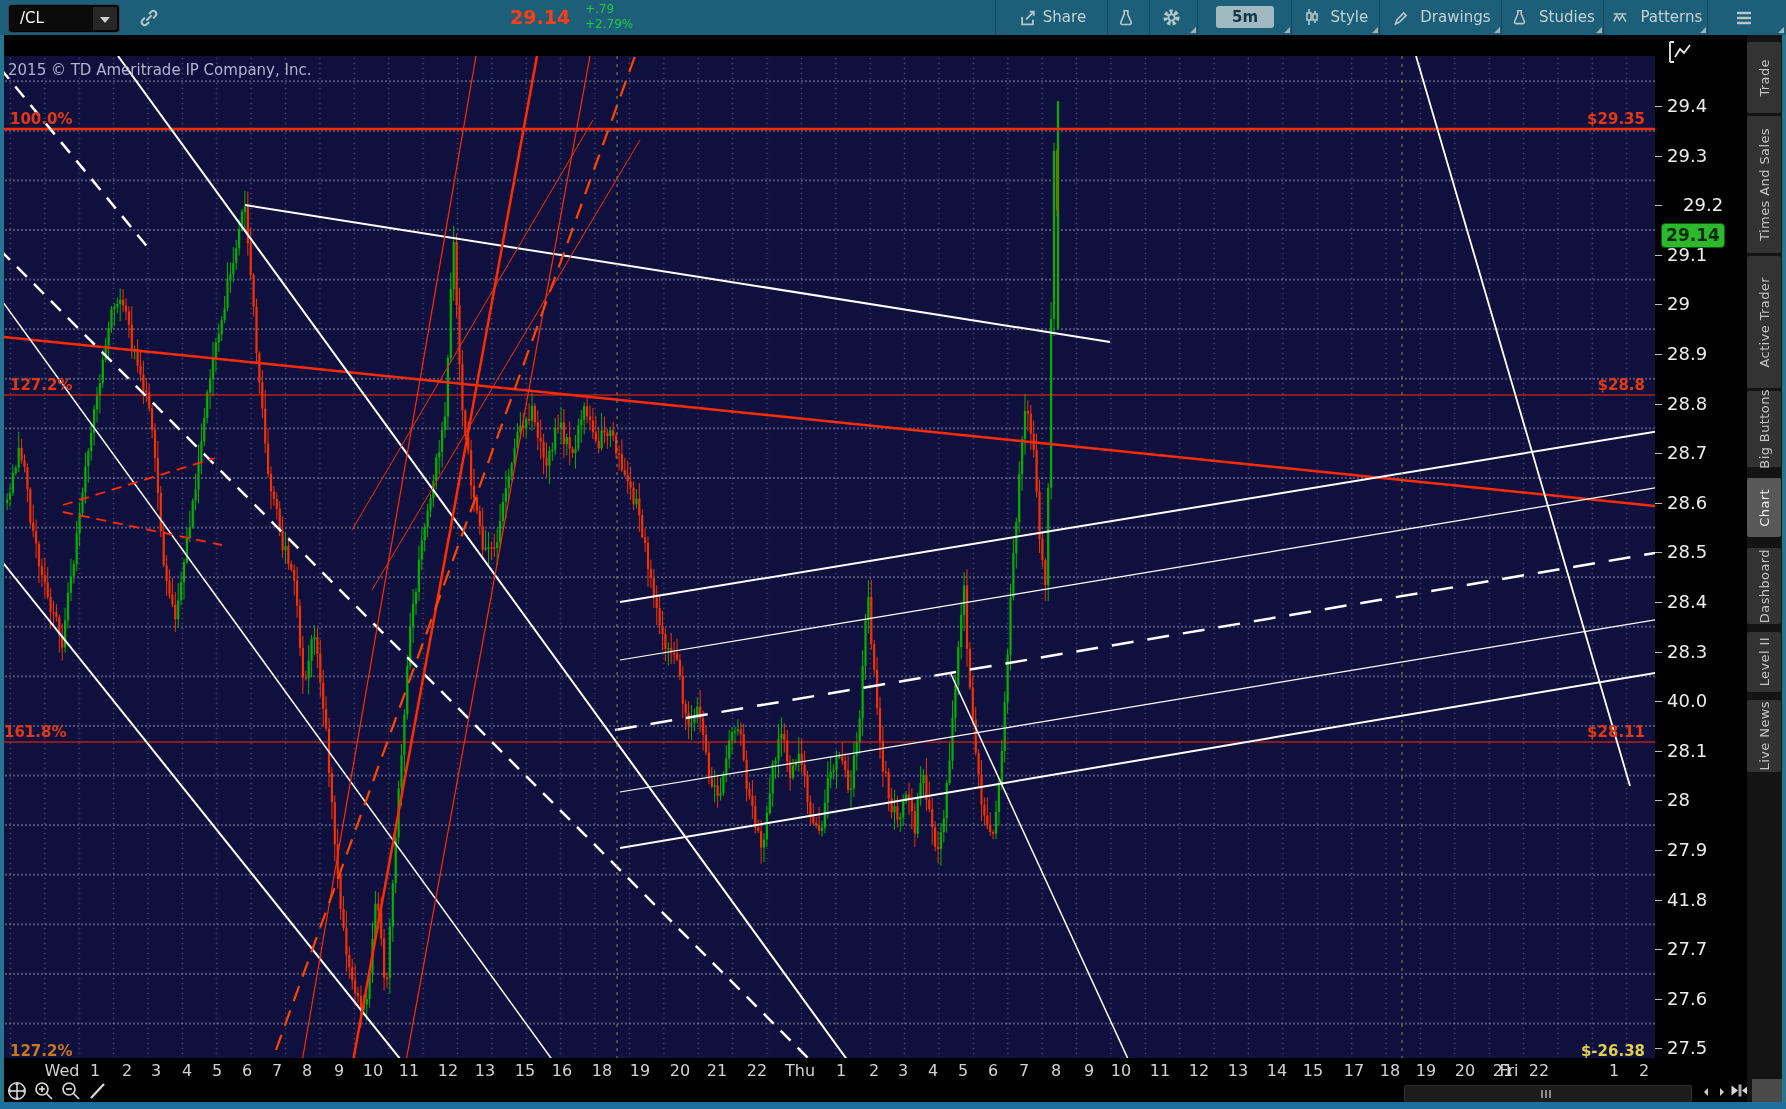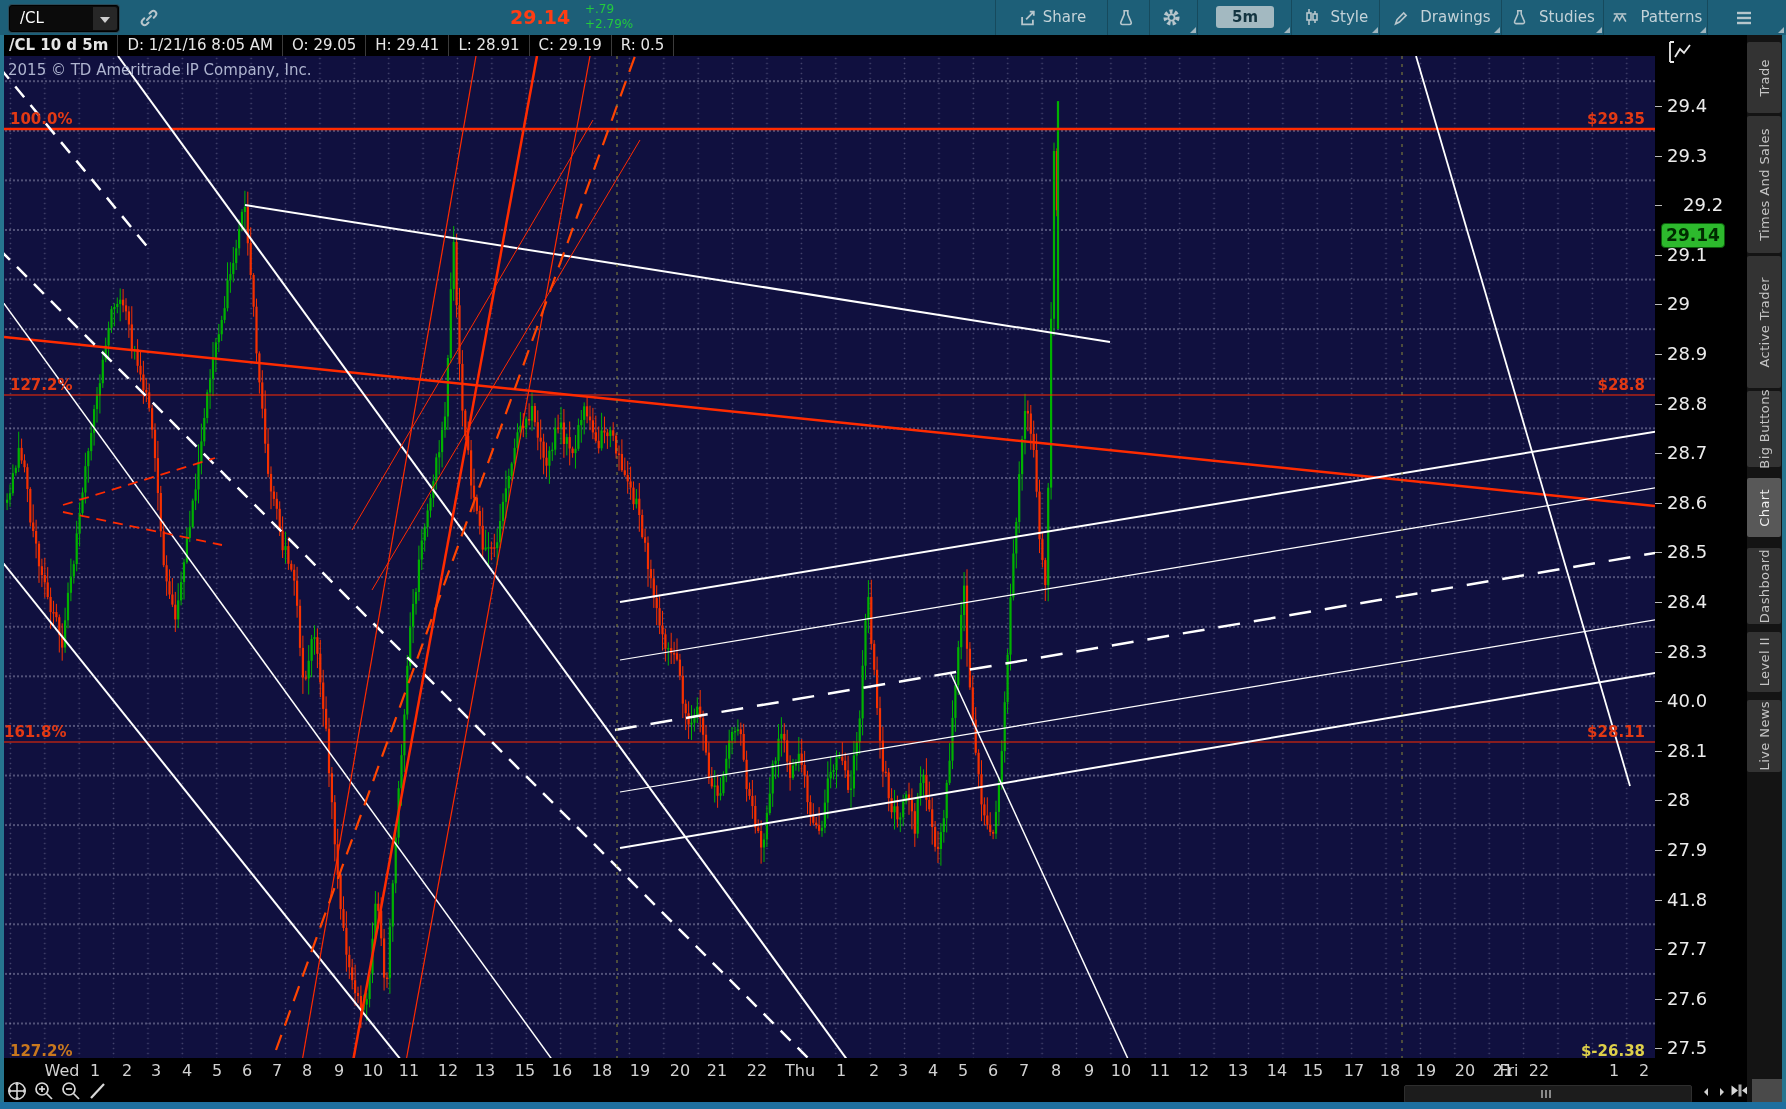--- a/index.html
+++ b/index.html
@@ -156,29 +156,20 @@
           <g stroke="#b7c6cc" stroke-width="2.4">
         <line x1="3" y1="3" x2="17" y2="3"></line>
             <line x1="3" y1="8" x2="17" y2="8"></line>
             <line x1="3" y1="13" x2="17" y2="13"></line>
           </g>
         </svg>
       <span class="corner"></span>
     </div>
   </div>
 
-  <div id="statusbar">
-      <div class="seg first">/CL 10 d 5m</div>
-      <div class="seg">D: 1/21/16 8:05 AM</div>
-      <div class="seg">O: 29.05</div>
-      <div class="seg">H: 29.41</div>
-      <div class="seg">L: 28.91</div>
-      <div class="seg">C: 29.19</div>
-      <div class="seg">R: 0.5</div>
-    </div>
 
   <div id="chart">
     <svg id="plot" width="1651" height="1002" viewBox="0 0 1651 1002">
         <line x1="3.1" y1="437.3" x2="3.1" y2="454.1" stroke="#00b200" stroke-width="1"></line>
         <rect x="2.0" y="443.7" width="2.2" height="3.1" fill="#00b200"></rect>
         <line x1="6.0" y1="428.3" x2="6.0" y2="450.8" stroke="#00b200" stroke-width="1"></line>
         <rect x="4.9" y="437.2" width="2.2" height="6.5" fill="#00b200"></rect>
         <line x1="8.9" y1="408.4" x2="8.9" y2="439.9" stroke="#00b200" stroke-width="1"></line>
         <rect x="7.8" y="417.1" width="2.2" height="20.1" fill="#00b200"></rect>
         <line x1="11.8" y1="409.4" x2="11.8" y2="419.7" stroke="#00b200" stroke-width="1"></line>

